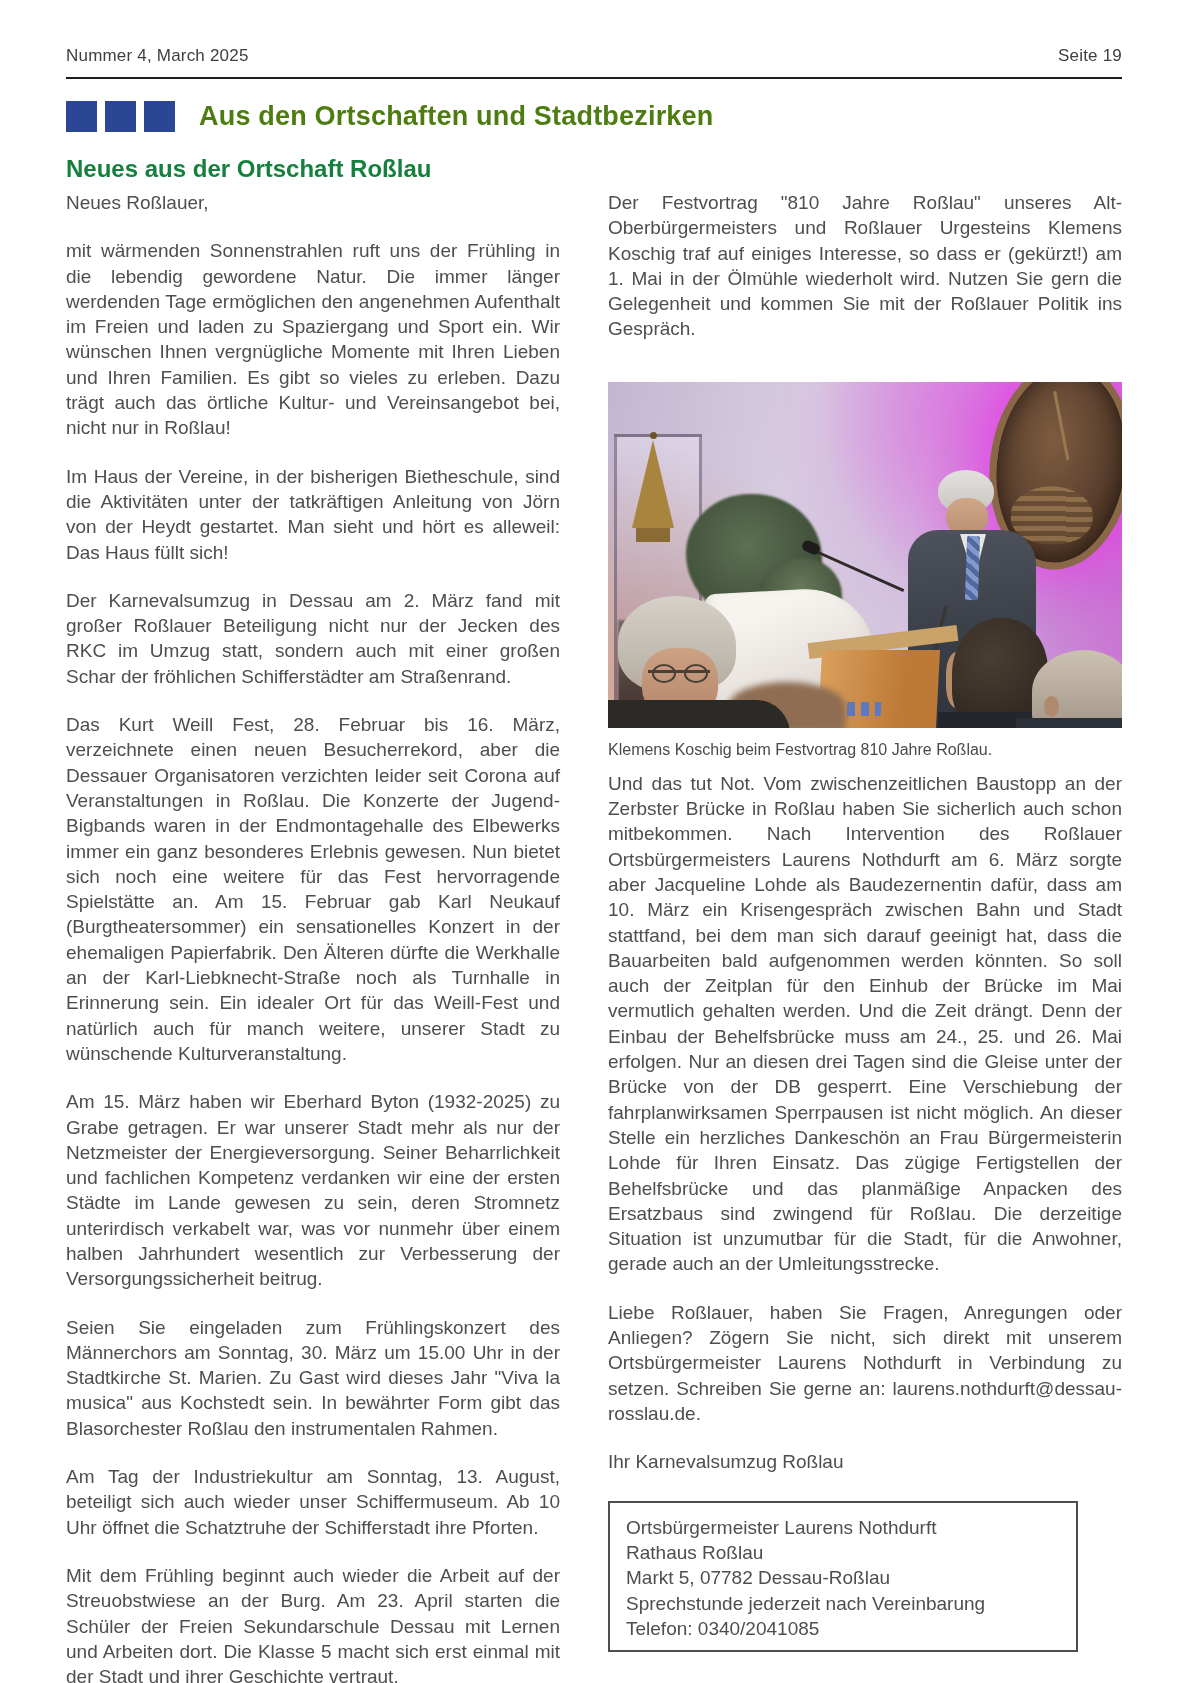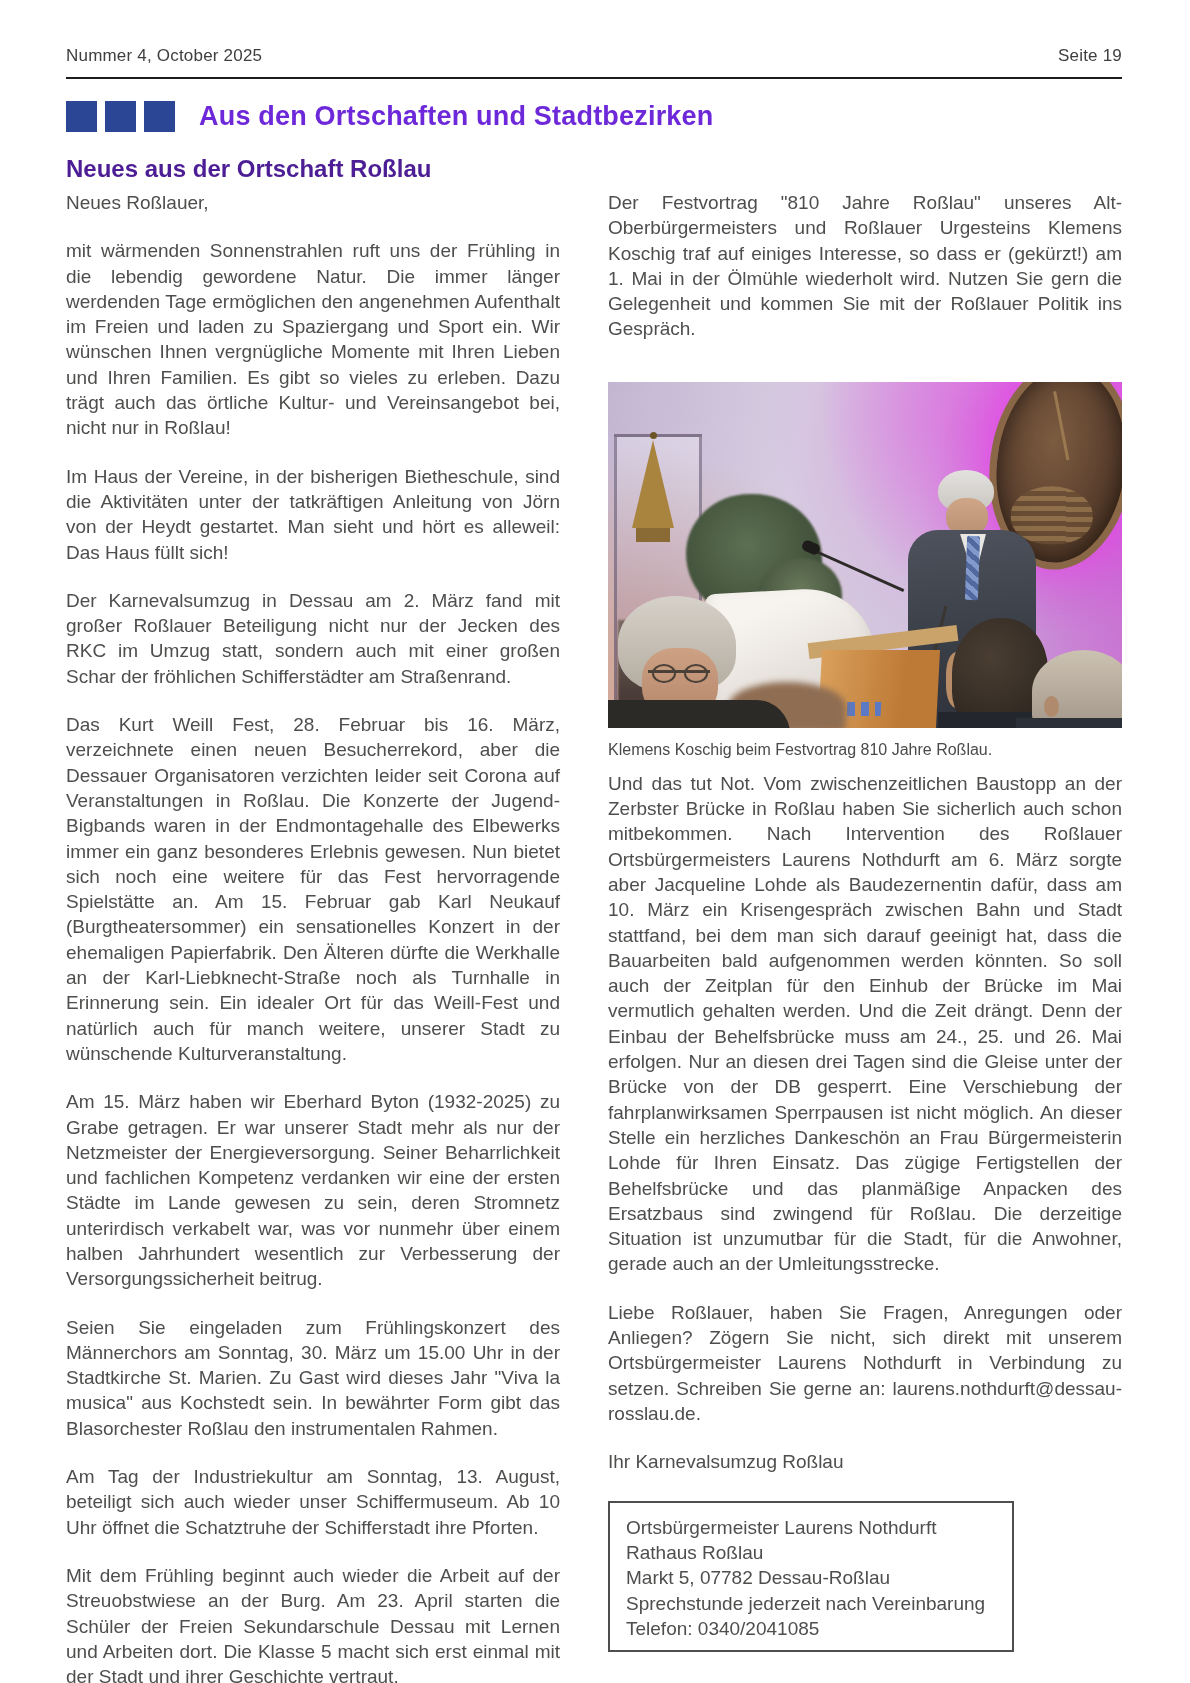--- a/index.html
+++ b/index.html
@@ -8,24 +8,24 @@
 
   
   .pagehead{position:absolute;left:66px;right:68px;top:46px;display:flex;
             justify-content:space-between;font-size:17px;color:#3e3e3d;letter-spacing:.2px;}
   .rule{position:absolute;left:66px;right:68px;top:77px;height:2px;background:#1d1d1b;}
 
   
   .section-row{position:absolute;left:66px;top:100px;display:flex;align-items:center;}
   .sq{width:31px;height:31px;background:#2a4694;margin-right:8px;}
   .section-row h1{margin:0 0 0 16px;font-size:27px;line-height:32px;font-weight:bold;
-                  color:#6d28d9;letter-spacing:.2px;}
+                  color:#4d7c0f;letter-spacing:.2px;}
 
   .article-heading{position:absolute;left:66px;top:154px;margin:0;font-size:24px;
-                   line-height:30px;font-weight:bold;color:#4c1d95;}
+                   line-height:30px;font-weight:bold;color:#15803d;}
 
   
   .col{position:absolute;top:190px;font-size:19px;line-height:25.3px;color:#4e4e4d;
        text-align:justify;hyphens:auto;-webkit-hyphens:auto;}
   .col-left{left:66px;width:494px;}
   .col-right{left:608px;width:514px;}
   .col p{margin:0 0 23px;}
   .salutation{text-align:left;}
   .signoff{text-align:left;margin-bottom:0 !important;}
   .after-photo{margin-top:18px;}
@@ -100,30 +100,30 @@
   .ph-head3-face{left:338px;top:270px;width:26px;height:56px;border-radius:40%;background:#b78c66;}
   .ph-head3{left:344px;top:236px;width:96px;height:112px;border-radius:50% 46% 30% 34%;
             background:radial-gradient(circle at 40% 35%,#4a3e33,#322a22 70%);}
   .ph-head3-shoulder{left:330px;top:330px;width:150px;height:20px;background:#23262c;}
   .ph-head4{left:424px;top:268px;width:100px;height:80px;border-radius:55% 50% 20% 20%;
             background:linear-gradient(180deg,#ccc2b2,#a2968a);}
   .ph-ear{left:436px;top:314px;width:15px;height:21px;border-radius:50%;background:#b08a6d;}
   .ph-head4-shoulder{left:408px;top:336px;width:110px;height:12px;background:#2b2f38;}
 
   
-  .contact-box{margin-top:26px;width:406px;box-sizing:border-box;border:2px solid #4e4e4d;
+  .contact-box{margin-top:26px;width:470px;box-sizing:border-box;border:2px solid #4e4e4d;
                padding:12px 16px 8px;font-size:19px;line-height:25.4px;color:#4e4e4d;text-align:left;}
 </style>
 </head>
 <body>
 
 <div class="page">
 
   <div class="pagehead">
-    <span>Nummer 4, October 2025</span>
+    <span>Nummer 4, March 2025</span>
     <span>Seite 19</span>
   </div>
   <div class="rule"></div>
 
   <div class="section-row">
     <span class="sq"></span>
     <span class="sq"></span>
     <span class="sq"></span>
     <h1>Aus den Ortschaften und Stadtbezirken</h1>
   </div>

